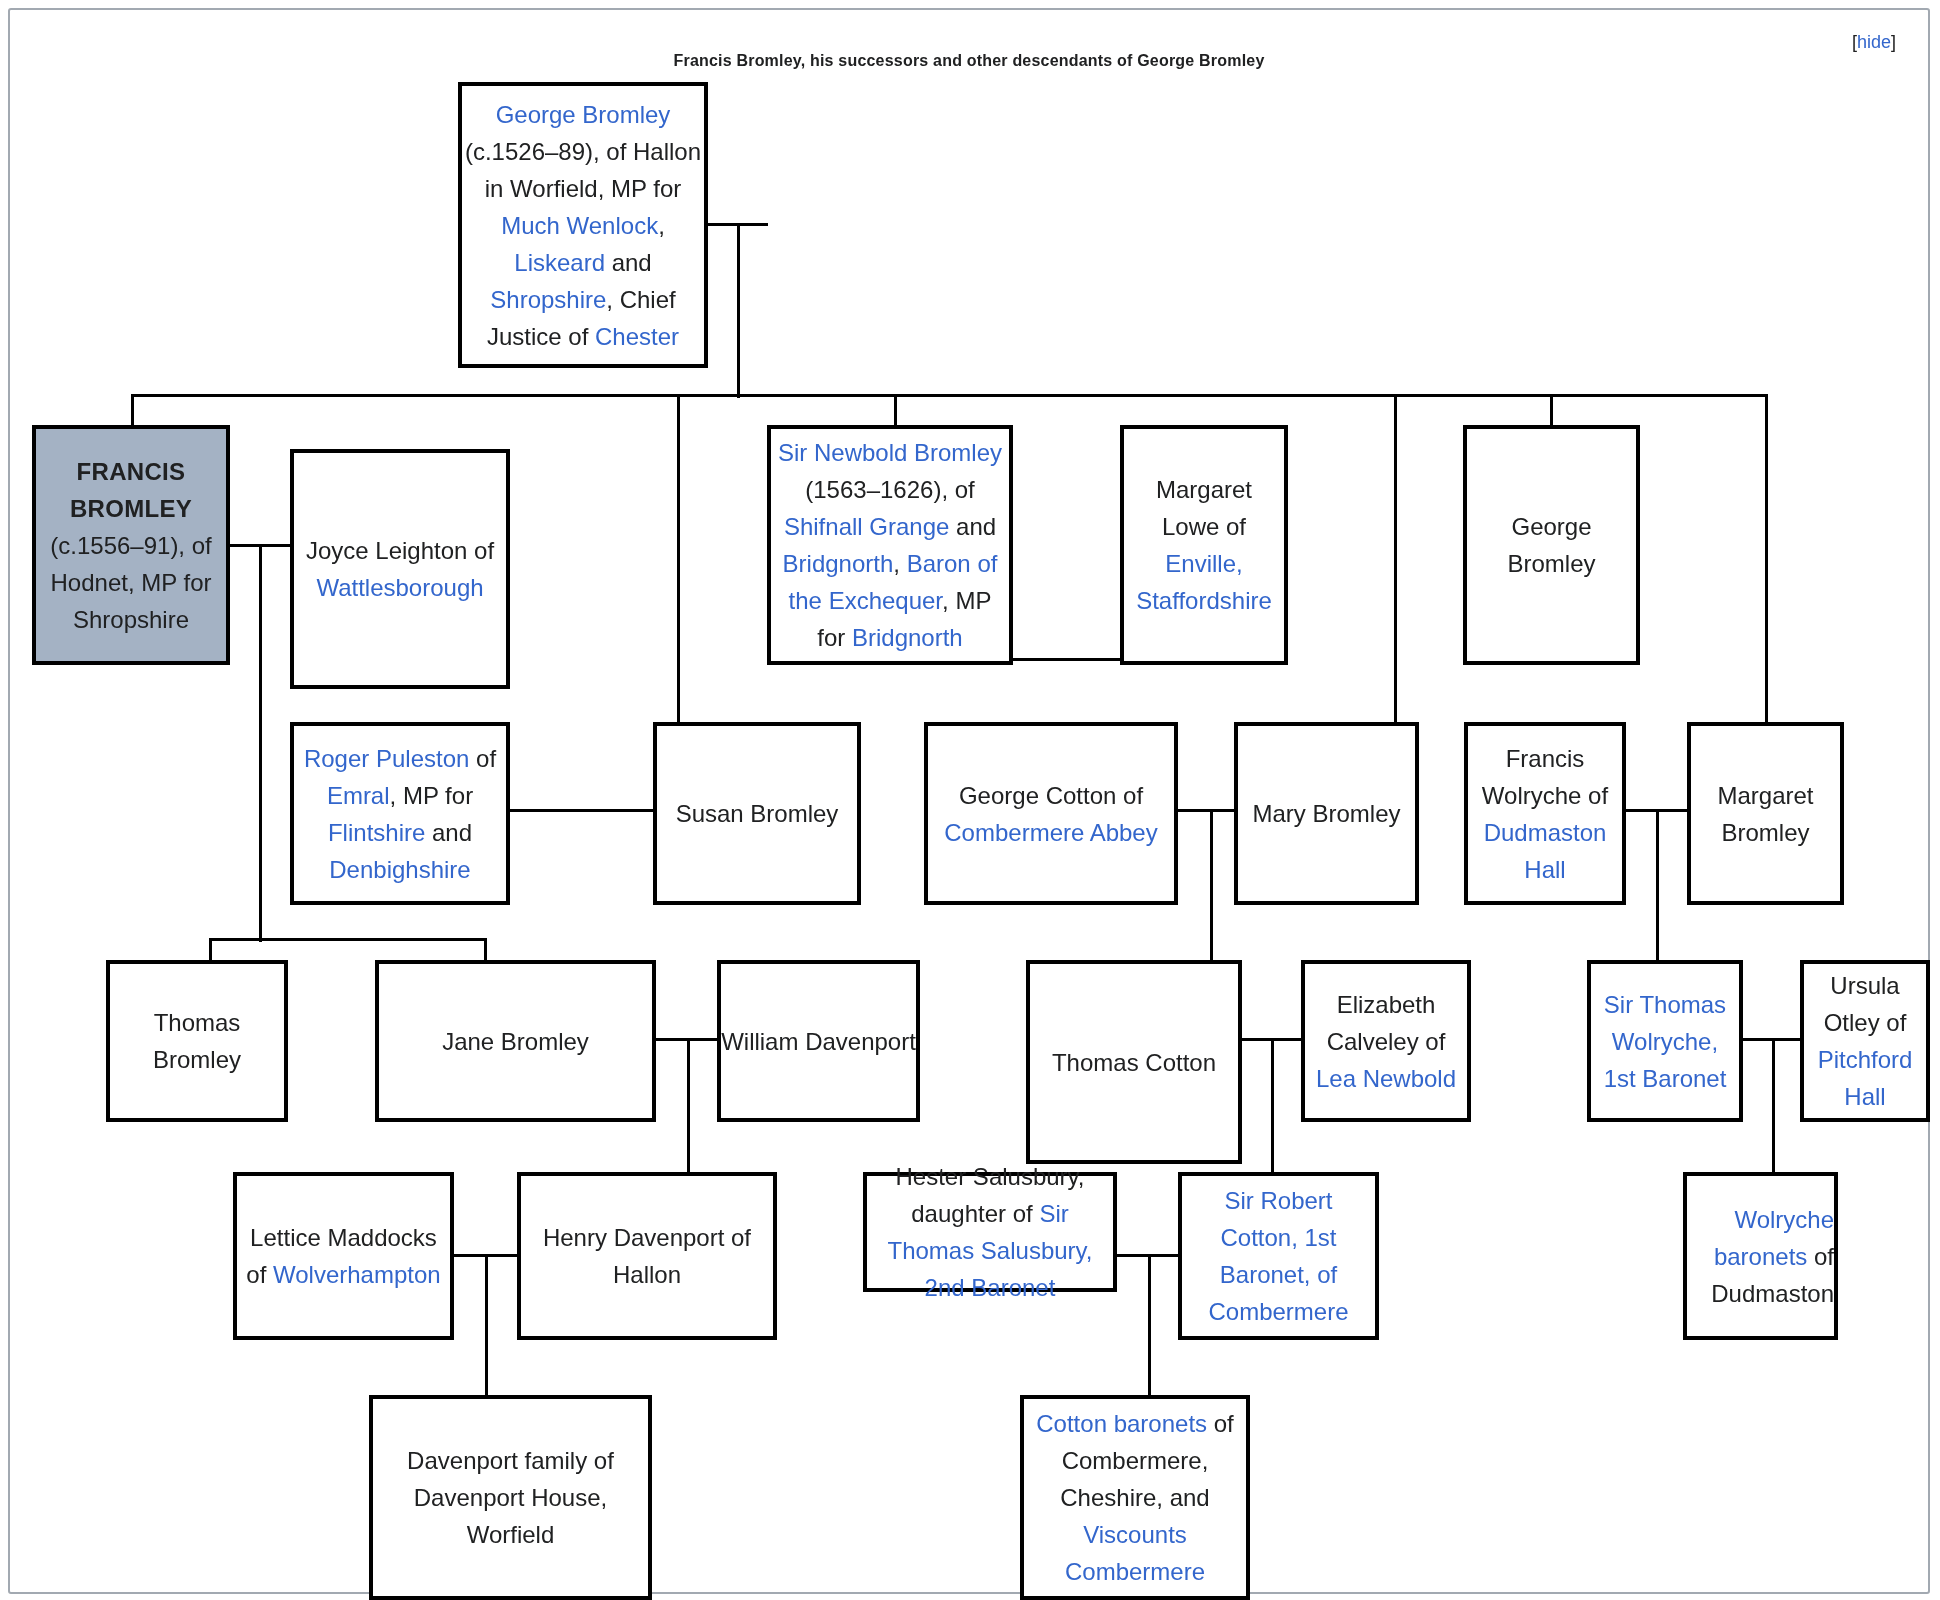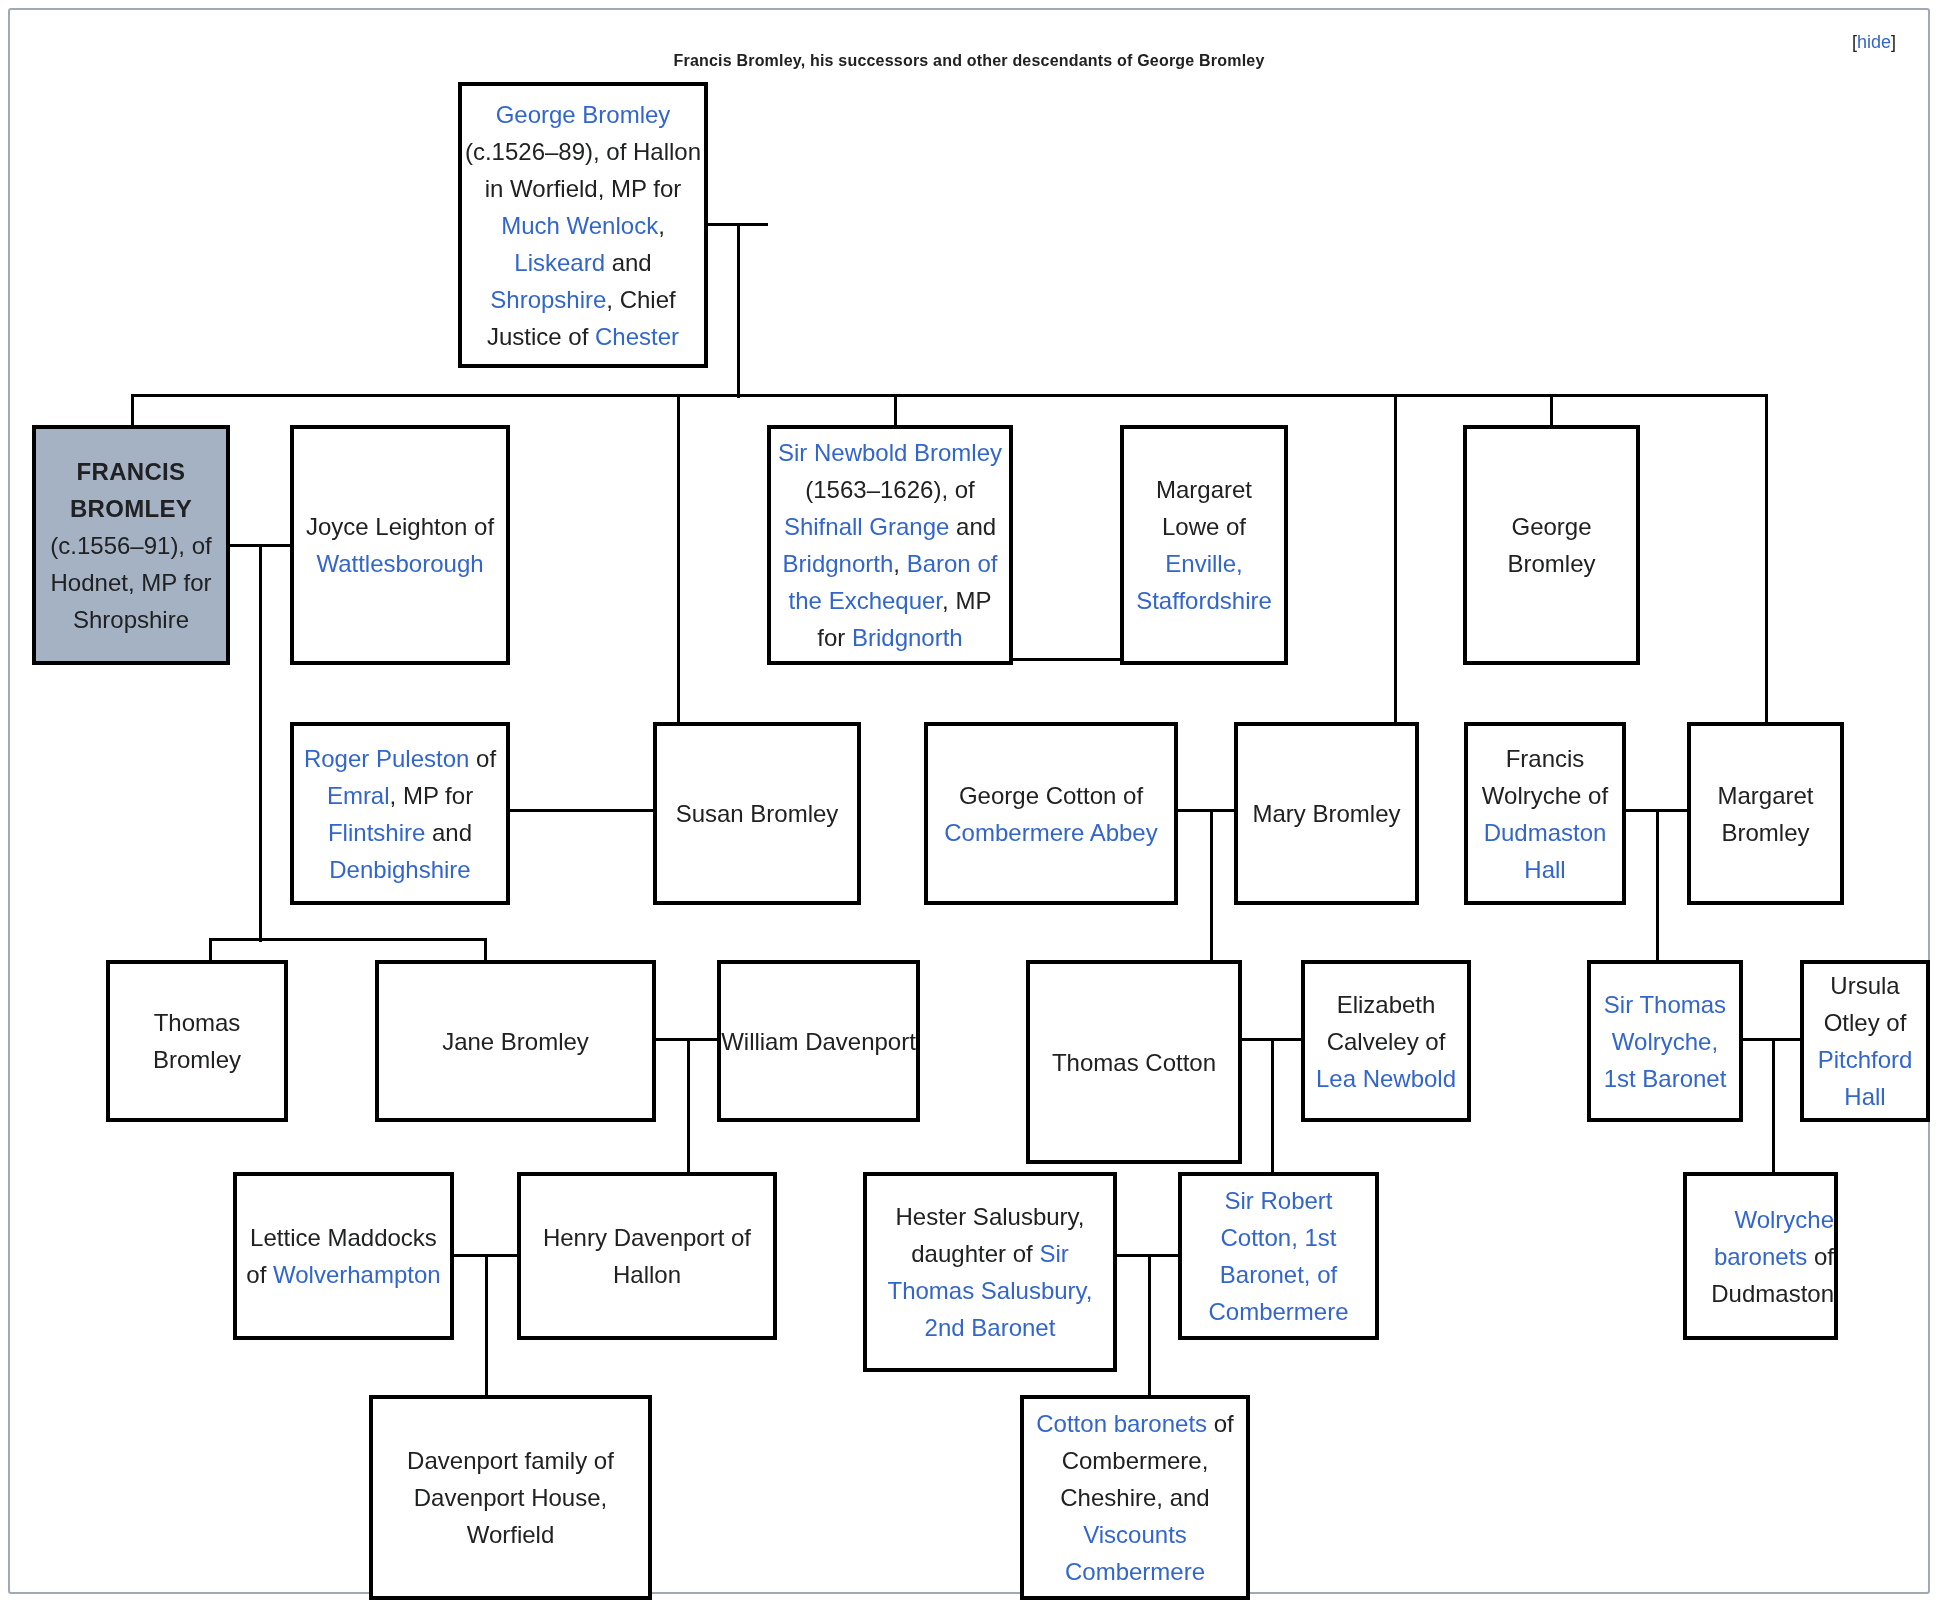--- a/index.html
+++ b/index.html
@@ -27,40 +27,40 @@
     text-align:center;font-size:24px;line-height:37px;
   }
   .pbox.hl{background:#a4b2c4;}
   .bline{white-space:nowrap;}
   .bold{font-weight:bold;letter-spacing:0.3px;}
   .cline{position:absolute;background:#000;}
   
   .b-george_sr{left:448px;top:72px;width:250px;height:286px;}
   .b-jane_waverton{left:758px;top:72px;width:244px;height:286px;}
   .b-francis{left:22px;top:415px;width:198px;height:240px;}
-  .b-joyce{left:280px;top:415px;width:220px;height:240px;}
+  .b-joyce{left:280px;top:439px;width:220px;height:240px;}
   .b-edward{left:757px;top:415px;width:246px;height:240px;}
   .b-margaret_lowe{left:1110px;top:415px;width:168px;height:240px;}
   .b-george_jr{left:1453px;top:415px;width:177px;height:240px;}
   .b-roger{left:280px;top:712px;width:220px;height:183px;}
   .b-susan{left:643px;top:712px;width:208px;height:183px;}
   .b-george_cotton{left:914px;top:712px;width:254px;height:183px;}
   .b-mary{left:1224px;top:712px;width:185px;height:183px;}
   .b-francis_wolryche{left:1454px;top:712px;width:162px;height:183px;}
   .b-margaret_b{left:1677px;top:712px;width:157px;height:183px;}
   .b-thomas_b{left:96px;top:950px;width:182px;height:162px;}
   .b-jane_b{left:365px;top:950px;width:281px;height:162px;}
   .b-william_d{left:707px;top:950px;width:203px;height:162px;}
   .b-thomas_c{left:1016px;top:950px;width:216px;height:204px;}
   .b-elizabeth{left:1291px;top:950px;width:170px;height:162px;}
   .b-sir_thomas_w{left:1577px;top:950px;width:156px;height:162px;}
   .b-ursula{left:1790px;top:950px;width:130px;height:162px;}
   .b-lettice{left:223px;top:1162px;width:221px;height:168px;}
   .b-henry{left:507px;top:1162px;width:260px;height:168px;}
-  .b-hester{left:853px;top:1162px;width:254px;height:200px;}
+  .b-hester{left:853px;top:1162px;width:254px;height:120px;}
   .b-sir_robert{left:1168px;top:1162px;width:201px;height:168px;}
   .b-wolryche_bts{left:1673px;top:1162px;width:155px;height:168px;align-items:flex-end;}
   .b-davenport_fam{left:359px;top:1385px;width:283px;height:205px;}
   .b-cotton_bts{left:1010px;top:1385px;width:230px;height:205px;}
 </style>
 </head>
 <body>
 
 <div class="stage">
   <div class="frame">

